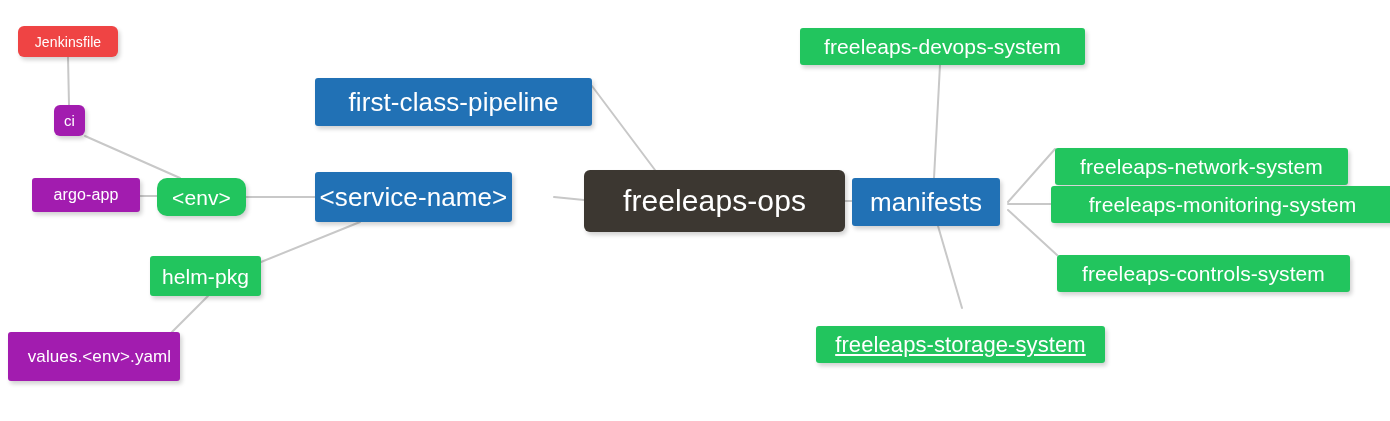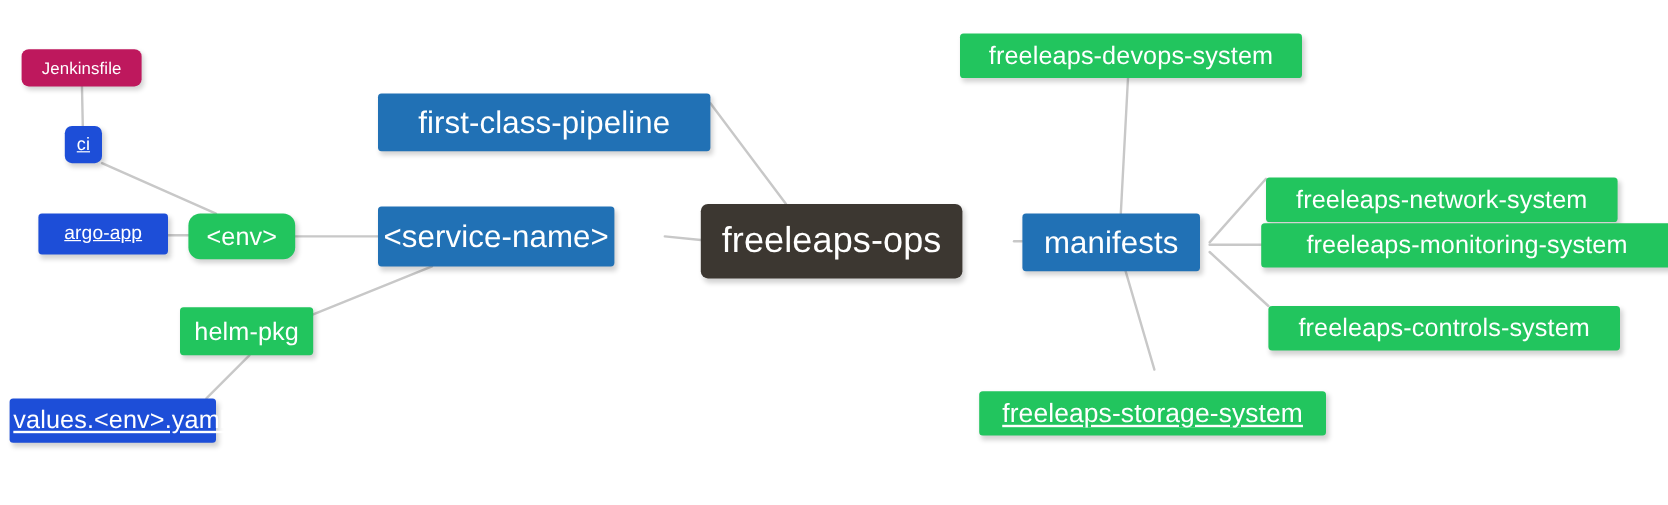--- a/index.html
+++ b/index.html
@@ -31,22 +31,22 @@
     border-radius:3px;
     box-shadow:2px 3px 4px rgba(0,0,0,0.18);
     letter-spacing:0.1px;
     line-height:1;
     user-select:none;
   }
   .node.rounded-lg{border-radius:6px;}
   .c-dark  {background:#3c3731;}
   .c-blue  {background:#2171b5;}
   .c-green {background:#22c55e;}
-  .c-orange{background:#be185d;margin-top:15px;}
-  .c-red   {background:#1d4ed8;text-decoration:underline;}
+  .c-orange{background:#ef4444;}
+  .c-red   {background:#a21caf;}
 </style>
 </head>
 <body>
 
 <div id="canvas">
   <svg id="edge-layer" viewBox="0 0 1390 421" width="1390" height="421" aria-hidden="true">
       <line x1="592" y1="86" x2="655" y2="170" stroke="#c8c8c8" stroke-width="2" stroke-linecap="round"></line>
       <line x1="554" y1="197" x2="584" y2="200" stroke="#c8c8c8" stroke-width="2" stroke-linecap="round"></line>
       <line x1="246" y1="197" x2="315" y2="197" stroke="#c8c8c8" stroke-width="2" stroke-linecap="round"></line>
       <line x1="85" y1="136" x2="180" y2="178" stroke="#c8c8c8" stroke-width="2" stroke-linecap="round"></line>
@@ -55,21 +55,21 @@
       <line x1="261" y1="262" x2="360" y2="222" stroke="#c8c8c8" stroke-width="2" stroke-linecap="round"></line>
       <line x1="172" y1="332" x2="208" y2="296" stroke="#c8c8c8" stroke-width="2" stroke-linecap="round"></line>
       <line x1="845" y1="201" x2="852" y2="201" stroke="#c8c8c8" stroke-width="2" stroke-linecap="round"></line>
       <line x1="934" y1="178" x2="940" y2="65" stroke="#c8c8c8" stroke-width="2" stroke-linecap="round"></line>
       <line x1="1008" y1="202" x2="1055" y2="149" stroke="#c8c8c8" stroke-width="2" stroke-linecap="round"></line>
       <line x1="1008" y1="204" x2="1051" y2="204" stroke="#c8c8c8" stroke-width="2" stroke-linecap="round"></line>
       <line x1="1008" y1="210" x2="1057" y2="255" stroke="#c8c8c8" stroke-width="2" stroke-linecap="round"></line>
       <line x1="938" y1="226" x2="962" y2="308" stroke="#c8c8c8" stroke-width="2" stroke-linecap="round"></line>
     </svg>
   <div id="node-layer">
-      <div class="node c-dark rounded-lg" style="left: 584px; top: 170px; width: 218px; height: 62px; font-size: 30px;">
+      <div class="node c-dark rounded-lg" style="left: 584px; top: 170px; width: 261px; height: 62px; font-size: 30px;">
         <span>freeleaps-ops</span>
       </div>
       <div class="node c-blue" style="left: 315px; top: 38px; width: 277px; height: 48px; font-size: 26px; margin-top: 40px;">
         <span>first-class-pipeline</span>
       </div>
       <div class="node c-blue" style="left: 315px; top: 172px; width: 197px; height: 50px; font-size: 26px;">
         <span>&lt;service-name&gt;</span>
       </div>
       <div class="node c-green rounded-lg" style="left: 157px; top: 178px; width: 89px; height: 38px; font-size: 21px; border-radius: 10px;">
         <span>&lt;env&gt;</span>
@@ -79,21 +79,21 @@
       </div>
       <div class="node c-orange rounded-lg" style="left: 18px; top: 26px; width: 100px; height: 31px; font-size: 14px;">
         <span>Jenkinsfile</span>
       </div>
       <div class="node c-red" style="left: 32px; top: 178px; width: 108px; height: 34px; font-size: 16px;">
         <span>argo-app</span>
       </div>
       <div class="node c-green" style="left: 150px; top: 256px; width: 111px; height: 40px; font-size: 21px;">
         <span>helm-pkg</span>
       </div>
-      <div class="node c-red" style="left: 8px; top: 332px; width: 172px; height: 37px; font-size: 21px; padding-left: 11px;">
+      <div class="node c-red" style="left: 8px; top: 332px; width: 172px; height: 49px; font-size: 17px; padding-left: 11px;">
         <span>values.&lt;env&gt;.yaml</span>
       </div>
       <div class="node c-blue" style="left: 852px; top: 178px; width: 148px; height: 48px; font-size: 26px;">
         <span>manifests</span>
       </div>
       <div class="node c-green" style="left: 800px; top: 28px; width: 285px; height: 37px; font-size: 21px;">
         <span>freeleaps-devops-system</span>
       </div>
       <div class="node c-green" style="left: 1055px; top: 112px; width: 293px; height: 37px; font-size: 21px; margin-top: 36px;">
         <span>freeleaps-network-system</span>

